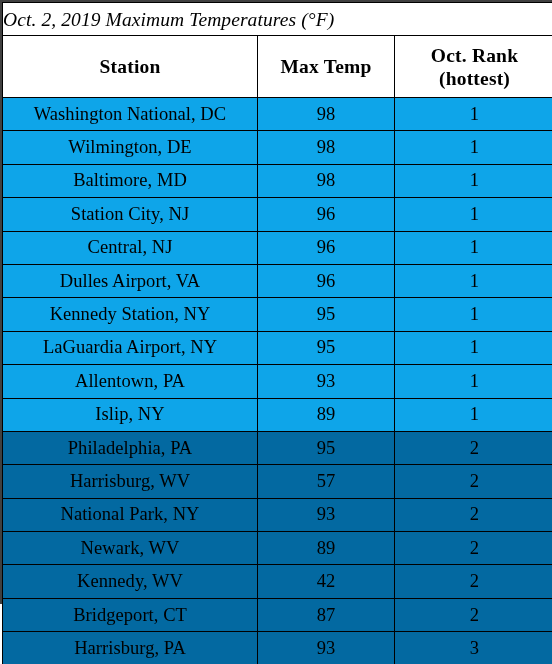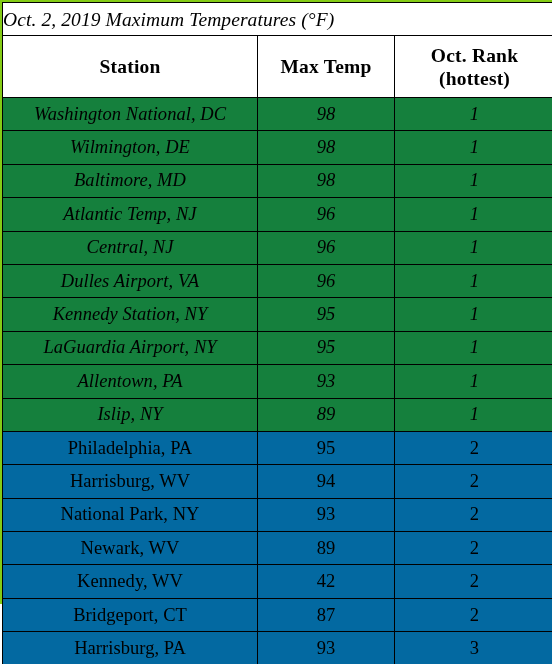--- a/index.html
+++ b/index.html
@@ -13,21 +13,21 @@
     height: 664px;
     overflow: hidden;
     font-family: "Liberation Serif", "DejaVu Serif", serif;
     -webkit-font-smoothing: antialiased;
   }
 
   .table-wrap {
     width: 552px;
     height: 604px;
     box-sizing: border-box;
-    border: 2px solid #84cc16;
+    border: 2px solid #404040;
     background: #ffffff;
   }
 
   table.temp-table {
     width: 100%;
     height: 100%;
     border-collapse: collapse;
     table-layout: fixed;
   }
 
@@ -84,21 +84,21 @@
     letter-spacing: 0.05px;
   }
 
   .data-row.band-yellow td { background: #FFFF33; }
   .data-row.band-pink   td { background: #EBDCDB; }
 
   .cell-station { padding: 0 4px; }
   .cell-temp    { padding: 0 2px; }
   .cell-rank    { padding: 0 2px; }
 </style>
-<style>.data-row.band-yellow td{background:#15803d;font-style:italic;}.data-row.band-pink td{background:#0369a1;}</style></head>
+<style>.data-row.band-yellow td{background:#0ea5e9;}.data-row.band-pink td{background:#0369a1;}</style></head>
 <body>
 
 <div class="table-wrap">
   <table class="temp-table">
     <colgroup>
       <col class="col-station">
       <col class="col-temp">
       <col class="col-rank">
     </colgroup>
     <tbody>
@@ -127,21 +127,21 @@
           <td class="cell-station">Wilmington, DE</td>
           <td class="cell-temp">98</td>
           <td class="cell-rank">1</td>
         </tr>
         <tr class="data-row band-yellow">
           <td class="cell-station">Baltimore, MD</td>
           <td class="cell-temp">98</td>
           <td class="cell-rank">1</td>
         </tr>
         <tr class="data-row band-yellow">
-          <td class="cell-station">Atlantic Temp, NJ</td>
+          <td class="cell-station">Station City, NJ</td>
           <td class="cell-temp">96</td>
           <td class="cell-rank">1</td>
         </tr>
         <tr class="data-row band-yellow">
           <td class="cell-station">Central, NJ</td>
           <td class="cell-temp">96</td>
           <td class="cell-rank">1</td>
         </tr>
         <tr class="data-row band-yellow">
           <td class="cell-station">Dulles Airport, VA</td>
@@ -168,21 +168,21 @@
           <td class="cell-temp">89</td>
           <td class="cell-rank">1</td>
         </tr>
         <tr class="data-row band-pink">
           <td class="cell-station">Philadelphia, PA</td>
           <td class="cell-temp">95</td>
           <td class="cell-rank">2</td>
         </tr>
         <tr class="data-row band-pink">
           <td class="cell-station">Harrisburg, WV</td>
-          <td class="cell-temp">94</td>
+          <td class="cell-temp">57</td>
           <td class="cell-rank">2</td>
         </tr>
         <tr class="data-row band-pink">
           <td class="cell-station">National Park, NY</td>
           <td class="cell-temp">93</td>
           <td class="cell-rank">2</td>
         </tr>
         <tr class="data-row band-pink">
           <td class="cell-station">Newark, WV</td>
           <td class="cell-temp">89</td>

